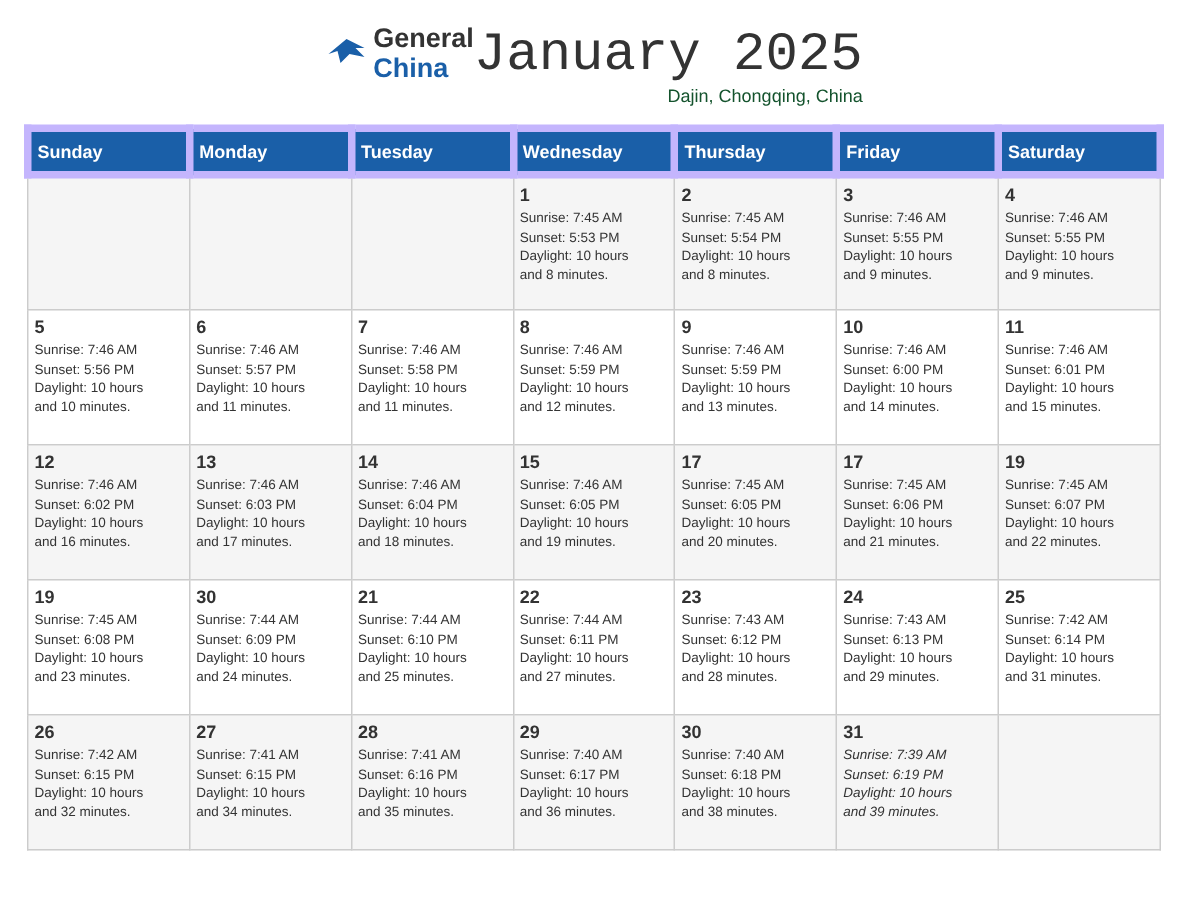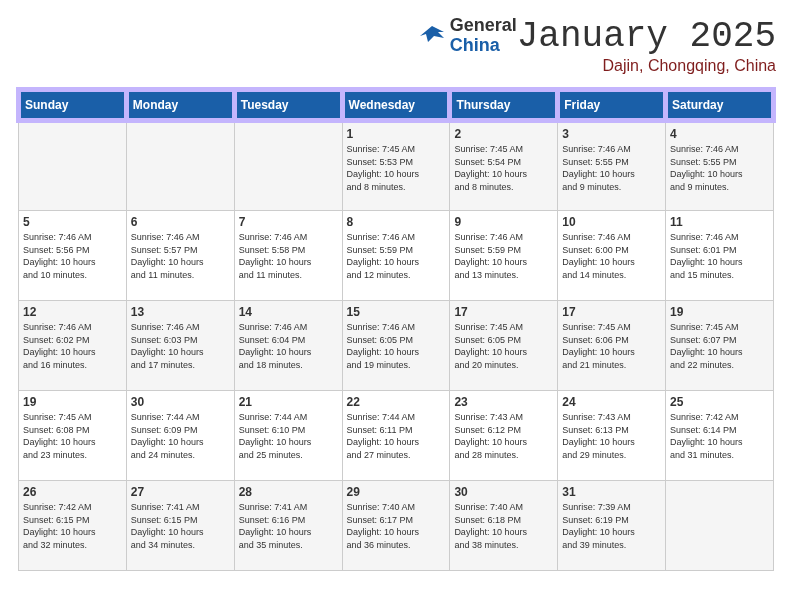--- a/index.html
+++ b/index.html
@@ -5,21 +5,21 @@
     * { box-sizing: border-box; margin: 0; padding: 0; }
     body {
       font-family: Arial, sans-serif;
       background: #fff;
       width: 792px;
       min-height: 612px;
       padding: 16px;
     }
     .header-area {
       display: flex;
-      justify-content: flex-end;
+      justify-content: center;
       align-items: flex-start;
       margin-bottom: 12px;
     }
     .logo {
       display: flex;
       align-items: center;
       gap: 4px;
     }
     .logo-text {
       font-size: 18px;
@@ -35,22 +35,22 @@
     .title-area {
       text-align: right;
     }
     .cal-title {
       font-size: 36px;
       font-weight: 300;
       color: #333;
       font-family: Liberation Mono, monospace;
     }
     .cal-subtitle {
-      font-size: 16px;
-      color: #7f1d1d;
+      font-size: 12px;
+      color: #14532d;
     }
     table {
       width: 100%;
       border-collapse: collapse;
       table-layout: fixed;
     }
     thead tr th {
       background-color: #1a5fa8;
       color: #fff;
       font-size: 12px;
@@ -337,21 +337,21 @@
         </td>
         <td>
           <div class="day-number">30</div>
           <div class="day-info" style="white-space: pre-line;">Sunrise: 7:40 AM
 Sunset: 6:18 PM
 Daylight: 10 hours
 and 38 minutes.</div>
         </td>
         <td>
           <div class="day-number">31</div>
-          <div class="day-info" style="white-space: pre-line;">Sunrise: 7:39 AM
+          <div class="day-info" style="white-space: pre-line; font-style: italic;">Sunrise: 7:39 AM
 Sunset: 6:19 PM
 Daylight: 10 hours
 and 39 minutes.</div>
         </td>
         <td class="empty-cell"></td>
       </tr>
     </tbody>
 </table>
 
 </body></html>

